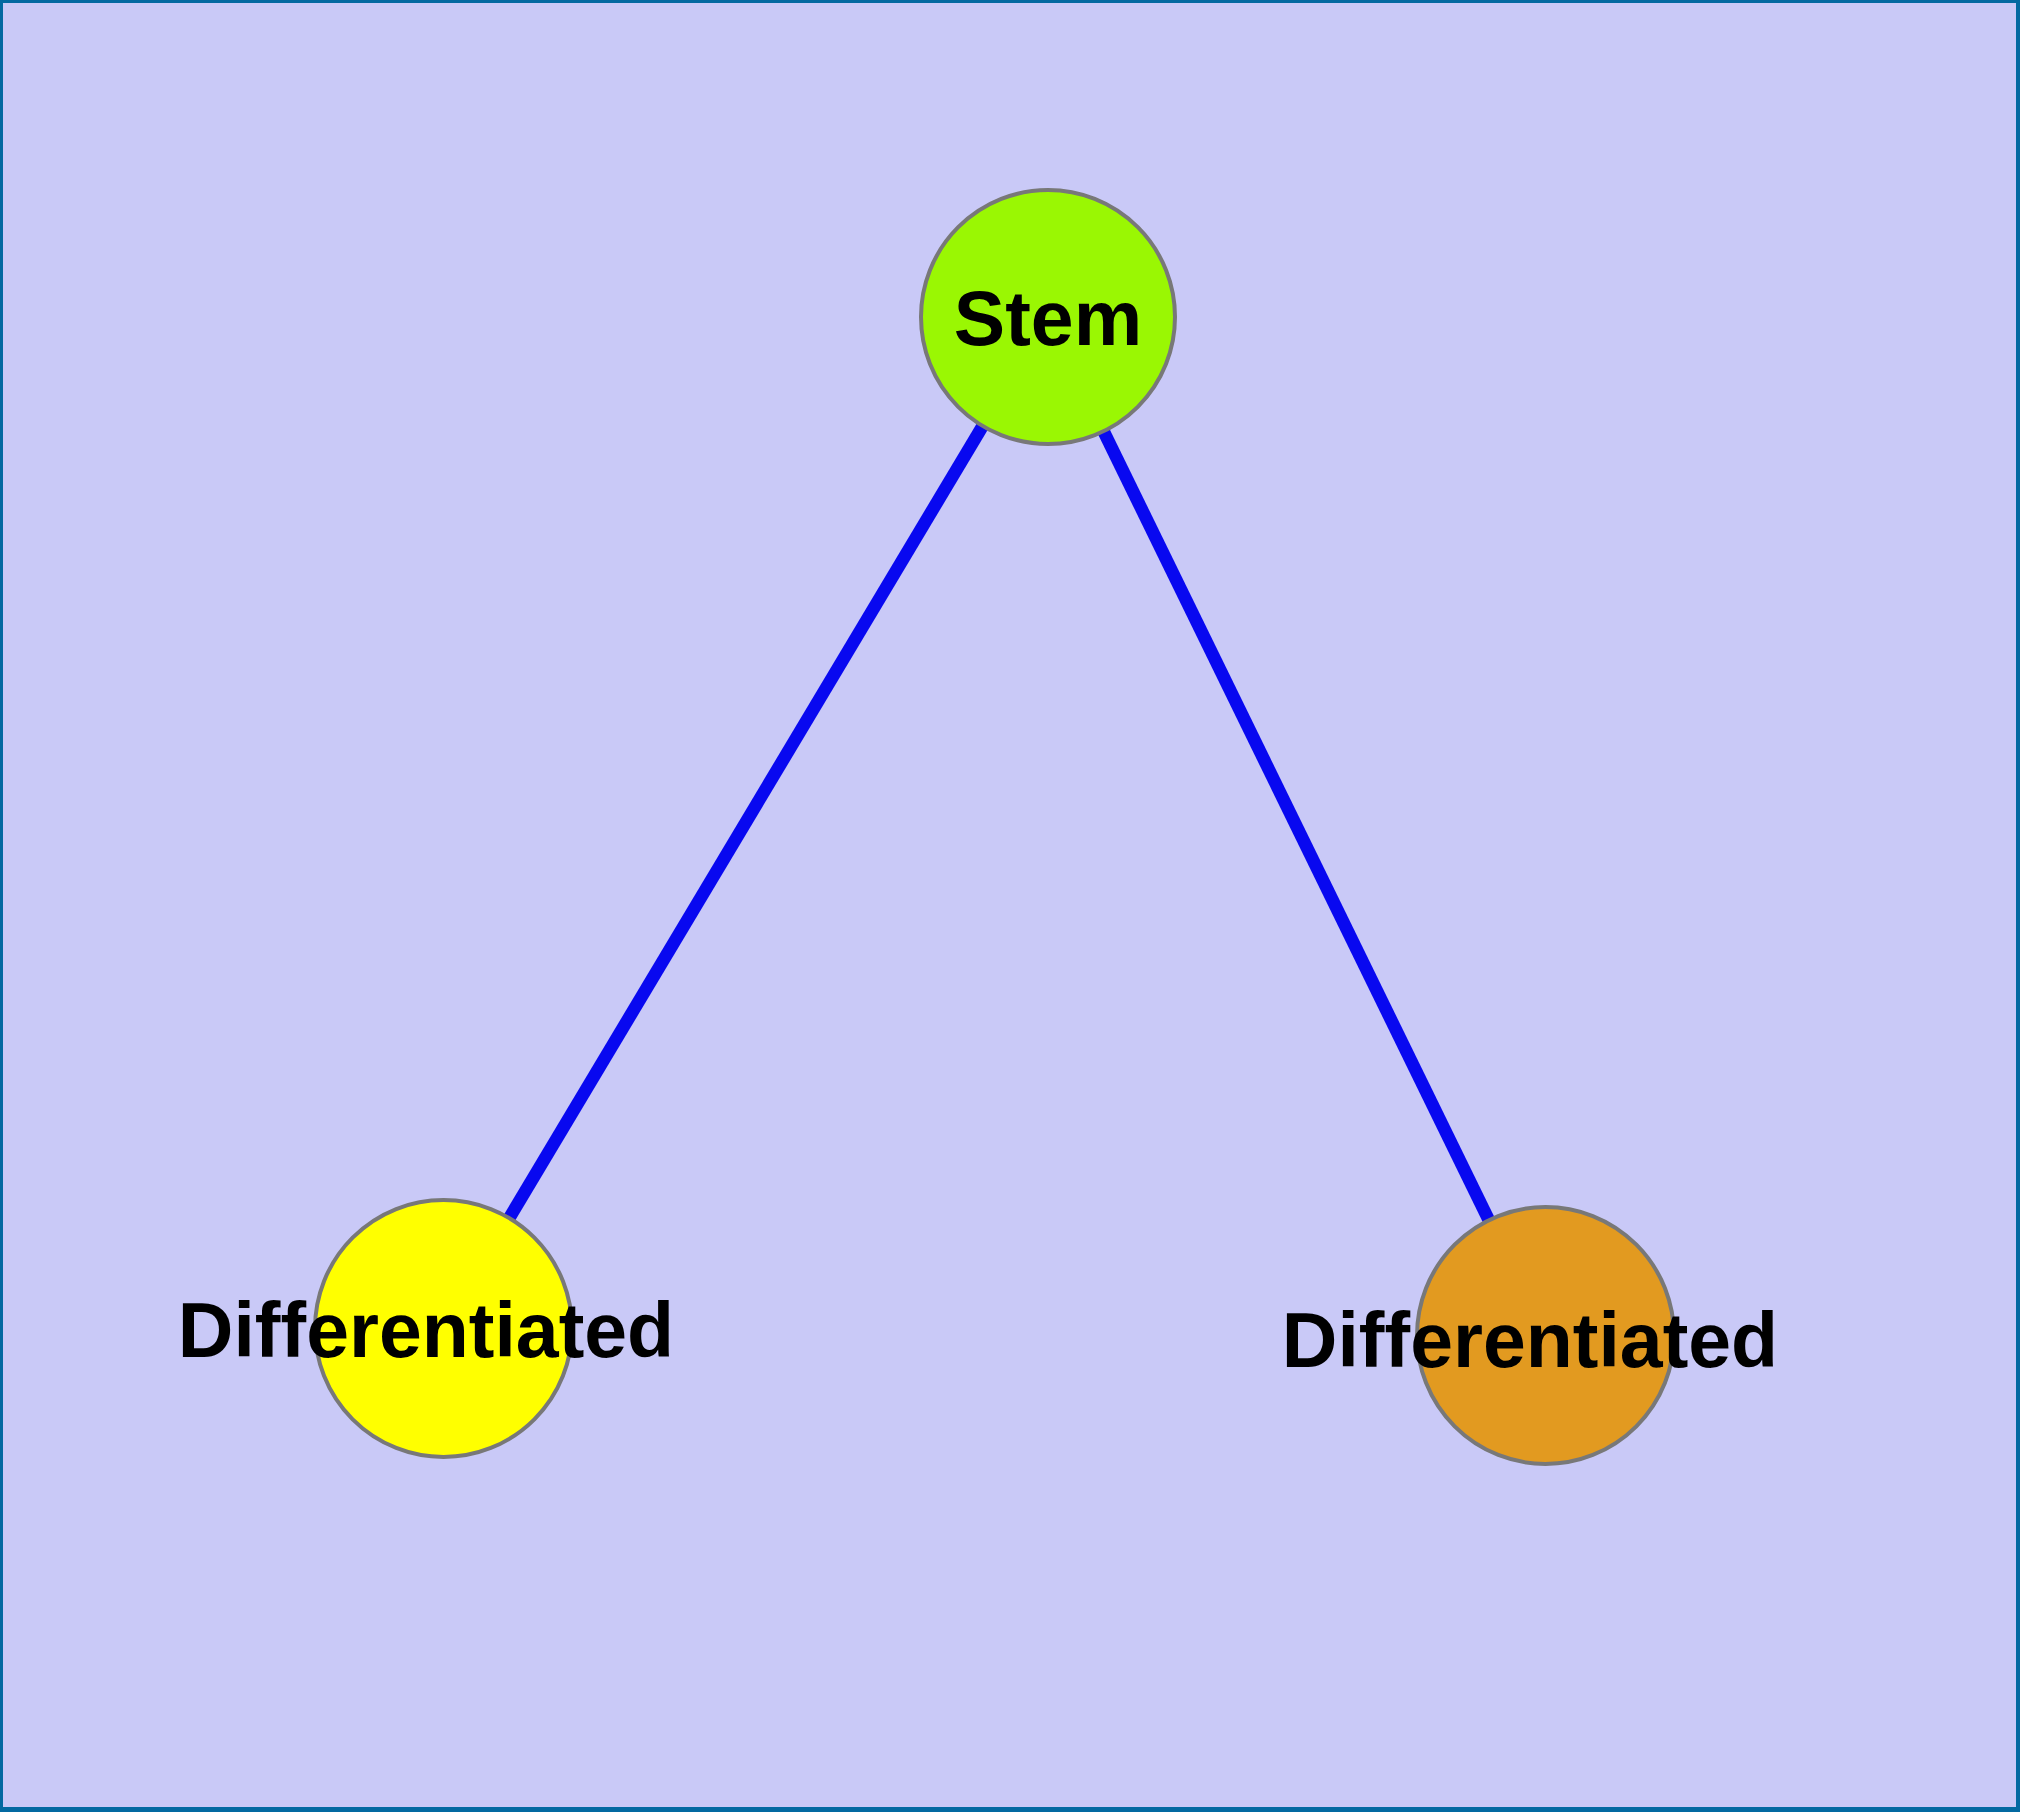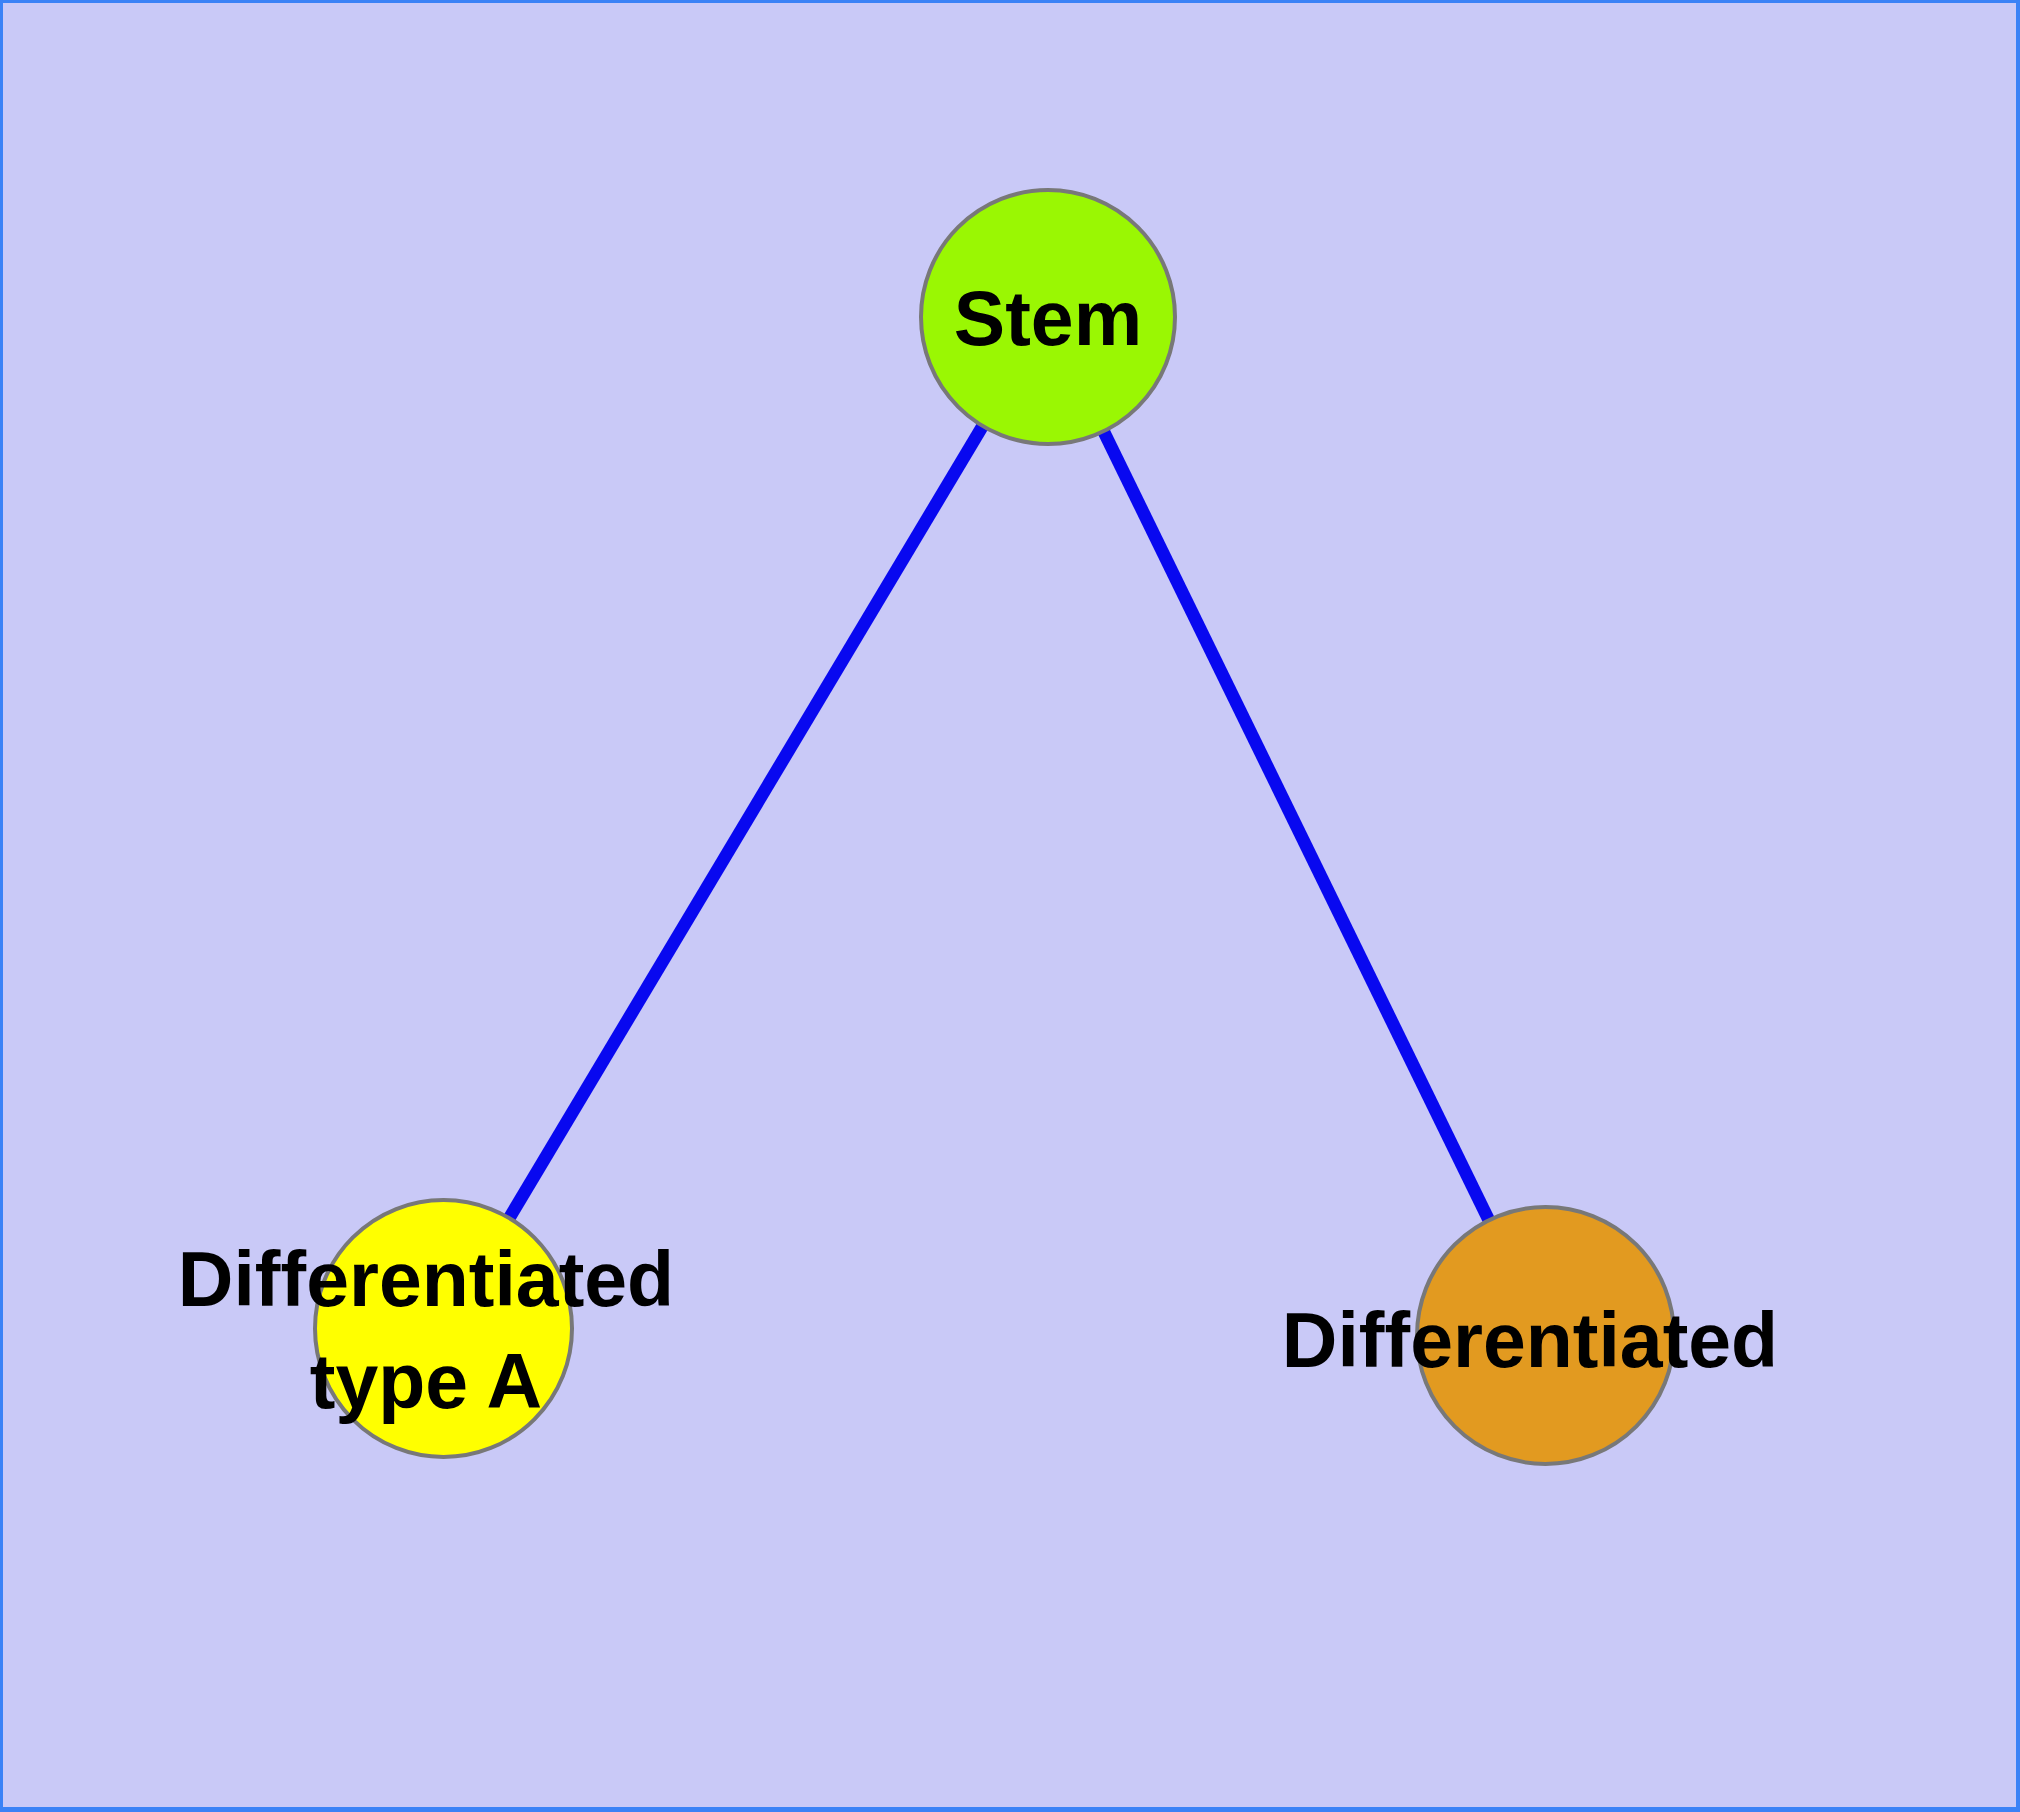--- a/index.html
+++ b/index.html
@@ -41,40 +41,39 @@
     color: #000000;
     white-space: nowrap;
   }
   .label-line {
     display: block;
   }
 </style>
 </head>
 <body>
 
-<div class="page" style="width: 2021px; height: 1812px; background: #3b82f6;">
+<div class="page" style="width: 2021px; height: 1812px; background: #0369a1;">
 
   <div class="plot" id="plot-bg" style="left: 2.5px; top: 2.5px; width: 2013px; height: 1804px; background: rgb(201, 201, 247);"></div>
 
   <svg class="edges-layer" id="edges-layer" width="2021" height="1812" viewBox="0 0 2384 2138">
       <line x1="1236" y1="374" x2="523" y2="1567" stroke="#0808F0" stroke-width="15"></line>
       <line x1="1236" y1="374" x2="1823" y2="1576" stroke="#0808F0" stroke-width="15"></line>
     </svg>
 
   <div class="node" id="node-stem" style="left: 919px; top: 188px; width: 258px; height: 258px; background: rgb(154, 247, 3); border-width: 4.2px; border-color: rgb(120, 120, 120);"></div>
   <div class="node" id="node-type_a" style="left: 313px; top: 1198px; width: 261px; height: 261px; background: rgb(255, 255, 0); border-width: 4.2px; border-color: rgb(120, 120, 120);"></div>
   <div class="node" id="node-type_b" style="left: 1415px; top: 1205px; width: 261px; height: 261px; background: rgb(226, 154, 32); border-width: 4.2px; border-color: rgb(120, 120, 120);"></div>
 
   <div class="node-label" id="label-stem" style="left: 1048px; top: 319px; font-size: 77px; line-height: 1.32; color: rgb(0, 0, 0);">
     <span class="label-line">Stem</span>
   </div>
 
   <div class="node-label" id="label-type_a" style="left: 426px; top: 1331px; font-size: 77px; line-height: 1.32; color: rgb(0, 0, 0);">
     <span class="label-line">Differentiated</span>
-    <span class="label-line">type A</span>
   </div>
 
   <div class="node-label" id="label-type_b" style="left: 1530px; top: 1341px; font-size: 77px; line-height: 1.32; color: rgb(0, 0, 0);">
     <span class="label-line">Differentiated</span>
   </div>
 
 </div>
 
 
 </body></html>

